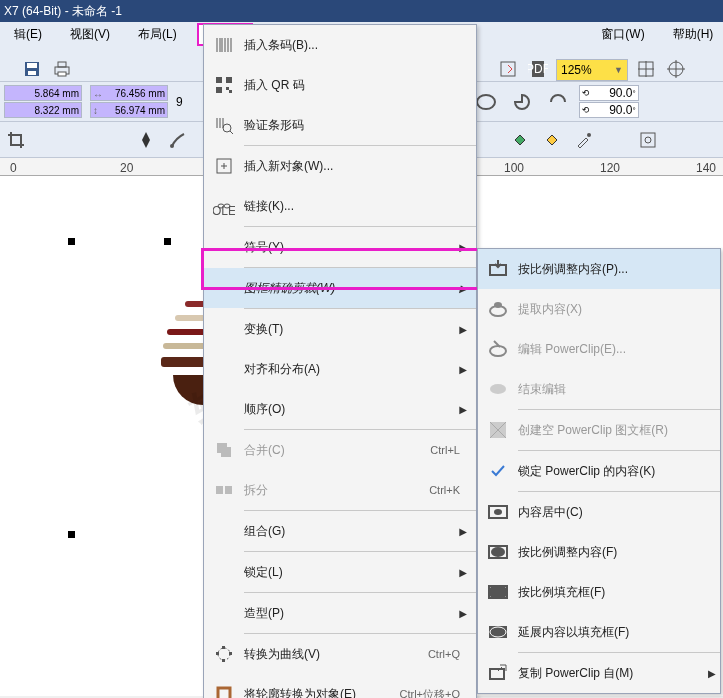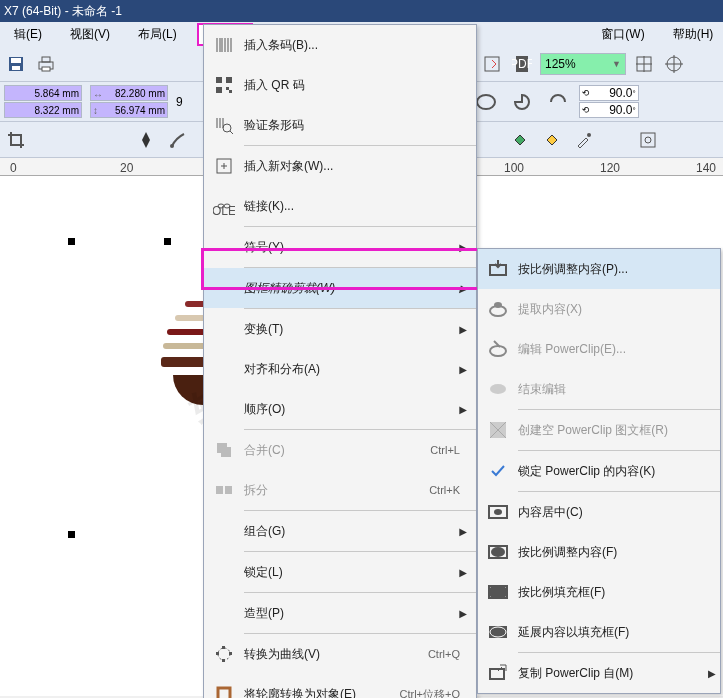--- a/index.html
+++ b/index.html
@@ -1,21 +1,21 @@
 <!DOCTYPE html>
 <html><head>
   <meta charset="utf-8">
   <style>
     * { margin: 0; padding: 0; box-sizing: border-box; font-family: "Microsoft YaHei", "SimSun", sans-serif; font-size: 12px; }
     body { width: 723px; height: 698px; background: #f0f0f0; overflow: hidden; position: relative; }
     .titlebar { background: #2a4879; color: #fff; height: 22px; display: flex; align-items: center; padding-left: 4px; }
     .menubar { background: #e6ecf5; height: 24px; display: flex; align-items: center; padding-left: 6px; gap: 12px; }
     .menu-item { padding: 3px 8px; cursor: default; white-space: nowrap; }
     .menu-item.highlighted { background: #fff; border: 2px solid #e91ec9; padding: 1px 6px; }
-    .toolbar { background: #e6ecf5; height: 36px; display: flex; align-items: center; padding-left: 4px; gap: 6px; border-bottom: 1px solid #c0c8d6; }
+    .toolbar { background: #e6ecf5; height: 36px; display: flex; align-items: flex-end; padding-left: 20px; gap: 6px; border-bottom: 1px solid #c0c8d6; }
     .toolbar-icon { width: 24px; height: 24px; display: inline-flex; align-items: center; justify-content: center; }
     .property-bar { background: #e6ecf5; height: 40px; display: flex; align-items: center; padding-left: 4px; gap: 2px; border-bottom: 1px solid #c0c8d6; }
     .dim-group { display: flex; flex-direction: column; gap: 1px; }
     .dim-field { display: flex; align-items: center; background: #c4b5fd; border: 1px solid #b0b8c8; height: 16px; width: 78px; padding: 0 2px; }
     .dim-icon { width: 12px; font-size: 10px; color: #666; }
     .dim-value { flex: 1; text-align: right; font-size: 10px; }
     .tools-bar { background: #e6ecf5; height: 36px; display: flex; align-items: center; padding-left: 4px; gap: 8px; border-bottom: 1px solid #c0c8d6; }
     .ruler-area { display: flex; background: #fff; }
     .ruler-h { height: 18px; background: #f4f4f4; border-bottom: 1px solid #aaa; position: relative; flex: 1; font-size: 9px; color: #444; }
     .ruler-h span { position: absolute; top: 3px; }
@@ -35,21 +35,21 @@
     .dd-sep { height: 1px; background: #c8c8c8; margin-left: 40px; }
     .dd-highlight-box { position: absolute; border: 3px solid #e91ec9; pointer-events: none; }
     .submenu { position: absolute; left: 477px; top: 248px; width: 244px; background: #f4f4f4; border: 1px solid #9aa4b8; box-shadow: 2px 2px 4px rgba(0,0,0,0.2); }
     .sub-item { height: 40px; display: flex; align-items: center; }
     .sub-item.hovered { background: #d6e7f5; }
     .sub-icon-col { width: 40px; height: 100%; display: flex; align-items: center; justify-content: center; }
     .sub-text { flex: 1; color: #222; padding-right: 6px; }
     .sub-text.disabled { color: #999; }
     .sub-arrow { width: 12px; color: #333; font-size: 10px; }
     .sub-sep { height: 1px; background: #c8c8c8; margin-left: 40px; }
-    .zoom-combo { display: inline-flex; align-items: center; background: #86efac; border: 1px solid #b0b8c8; height: 22px; width: 86px; padding: 0 4px; }
+    .zoom-combo { display: inline-flex; align-items: center; background: #fde047; border: 1px solid #b0b8c8; height: 22px; width: 72px; padding: 0 4px; }
     .right-tool-icons { display: flex; gap: 6px; align-items: center; }
     .ellipse-btn { width: 30px; height: 28px; display: inline-flex; align-items: center; justify-content: center; border: 1px solid transparent; }
     .angle-field { display: flex; align-items: center; background: #fff; border: 1px solid #b0b8c8; height: 16px; width: 60px; font-size: 10px; padding: 0 2px; }
     .svg-ico { width: 20px; height: 20px; }
   </style>
 </head>
 <body>
 
 <div class="titlebar">
   <span>X7 (64-Bit) - 未命名 -1</span>
@@ -118,21 +118,21 @@
     <div class="dim-field">
         <span class="dim-value">5.864 mm</span>
       </div>
     <div class="dim-field">
         <span class="dim-value">8.322 mm</span>
       </div>
   </div>
   <div class="dim-group" style="margin-left:6px">
     <div class="dim-field">
         <span class="dim-icon">↔</span>
-        <span class="dim-value">82.280 mm</span>
+        <span class="dim-value">76.456 mm</span>
       </div>
     <div class="dim-field">
         <span class="dim-icon">↕</span>
         <span class="dim-value">56.974 mm</span>
       </div>
   </div>
   <span style="margin-left:6px">9</span>
   <span style="flex:0 0 284px"></span>
   <div class="right-tool-icons">
     <span class="ellipse-btn">

